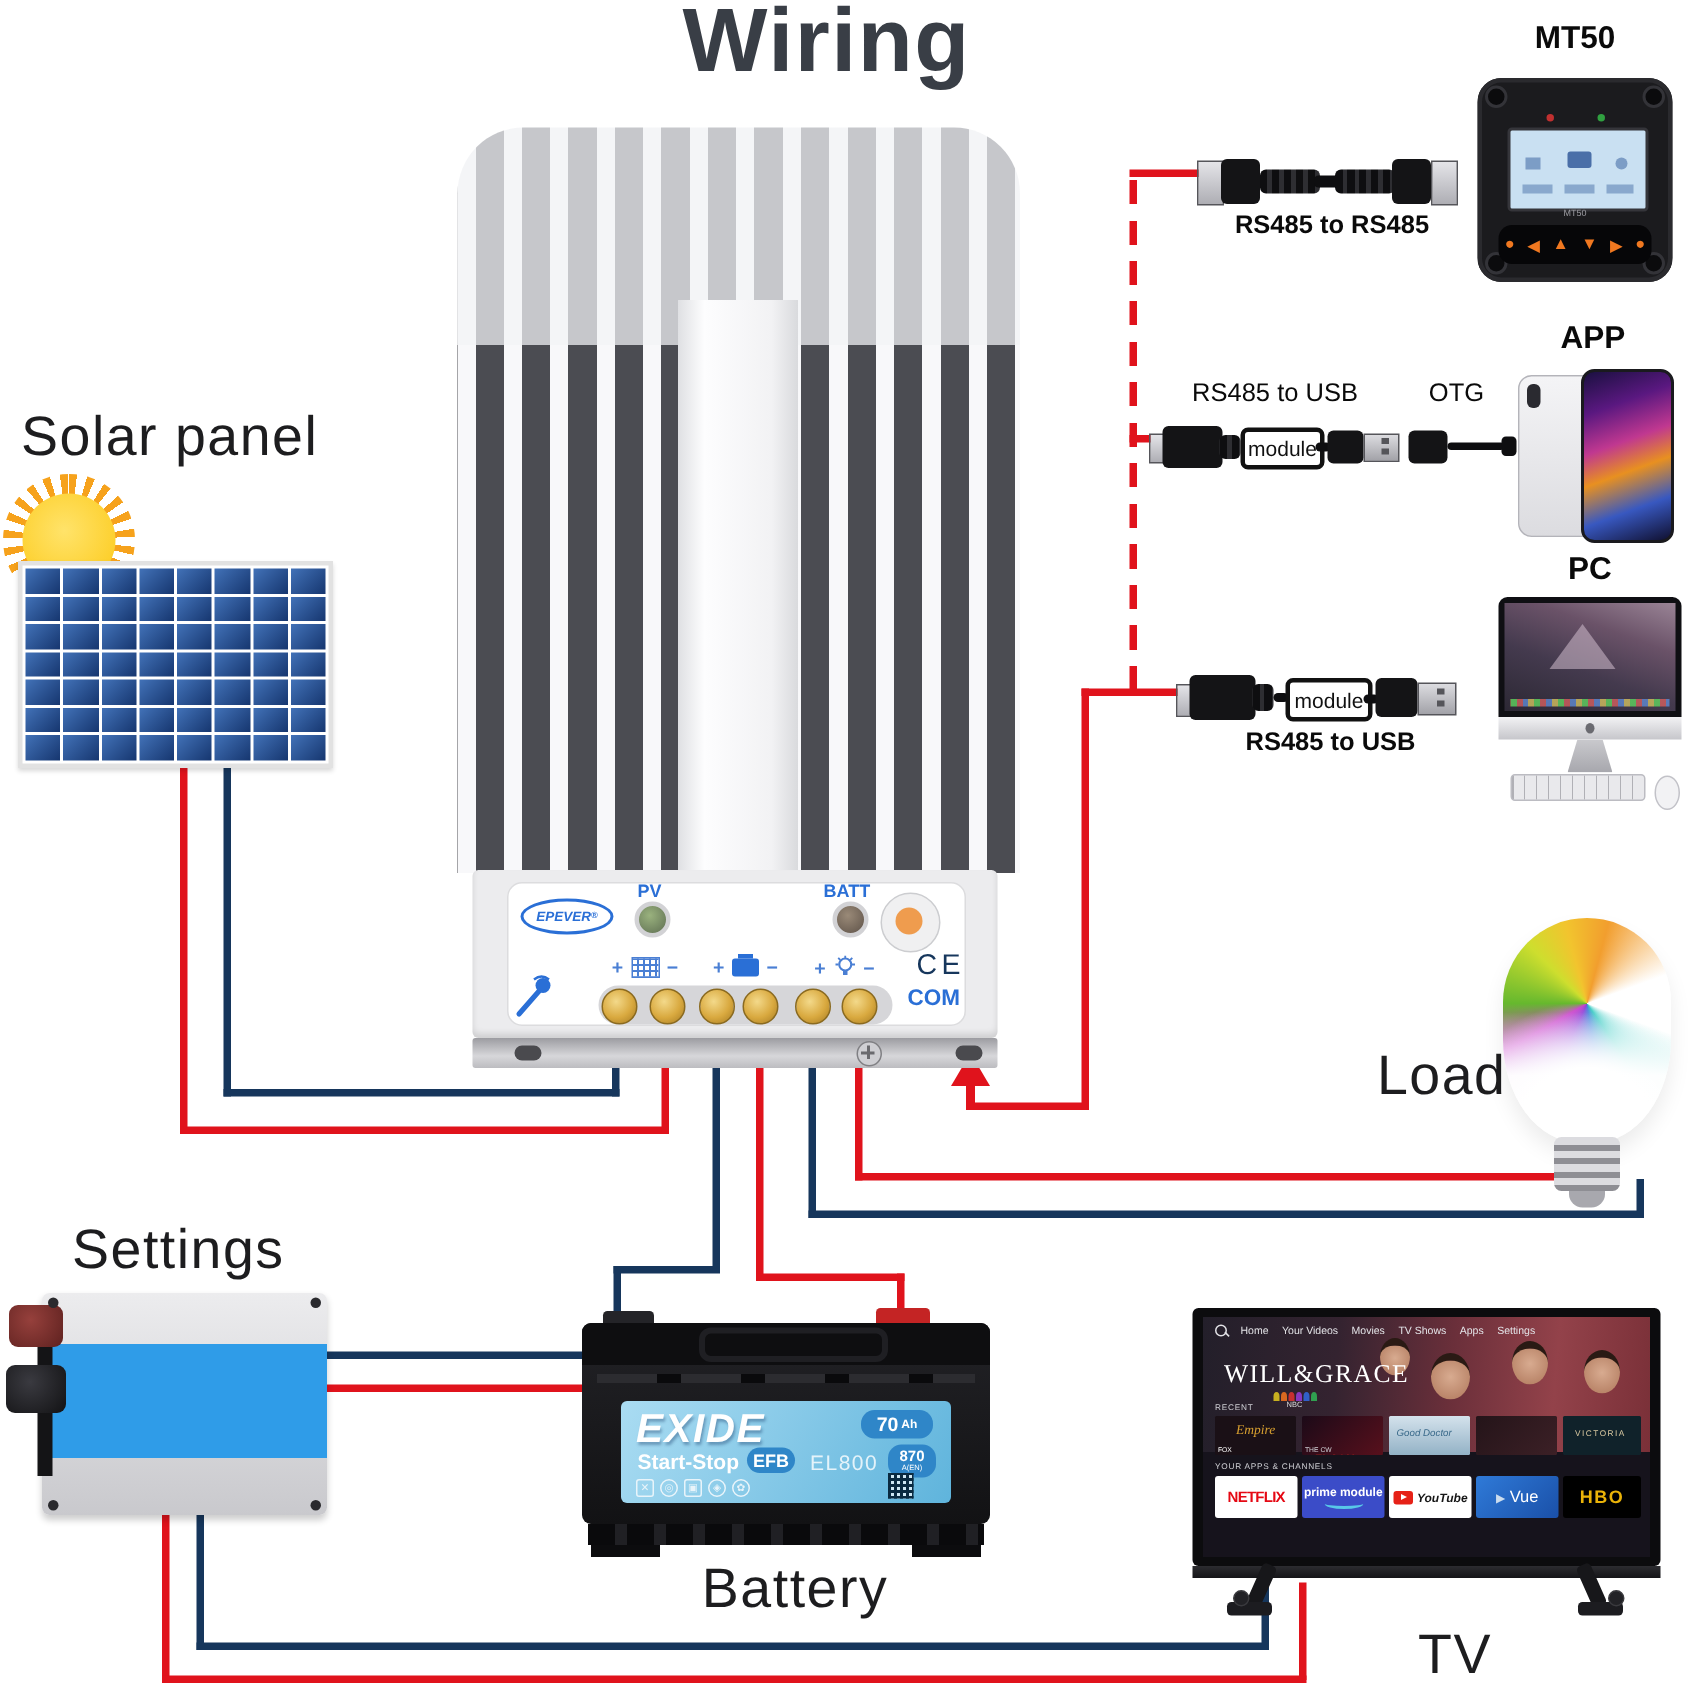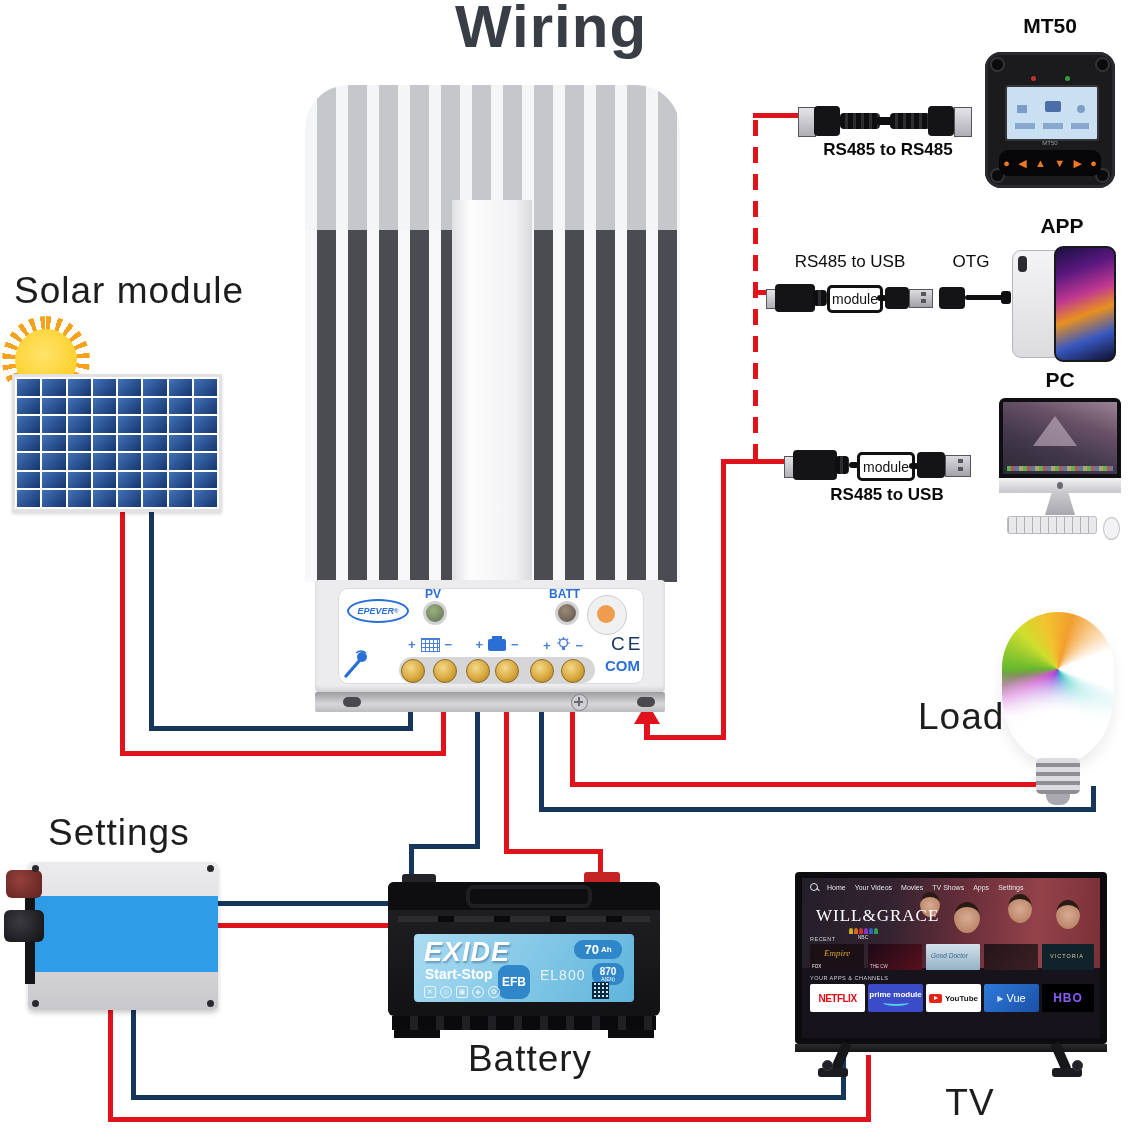--- a/index.html
+++ b/index.html
@@ -193,21 +193,21 @@
 
 <div class="wire navy" style="left:218px;top:901px;width:172px;height:5px;"></div>
 <div class="wire red" style="left:218px;top:923px;width:180px;height:5px;"></div>
 <div class="wire red" style="left:108px;top:1008px;width:5px;height:114px;"></div>
 <div class="wire navy" style="left:131px;top:1008px;width:5px;height:92px;"></div>
 <div class="wire red" style="left:108px;top:1117px;width:763px;height:5px;"></div>
 <div class="wire navy" style="left:131px;top:1095px;width:715px;height:5px;"></div>
 <div class="wire red" style="left:866px;top:1055px;width:5px;height:65px;"></div>
 <div class="wire navy" style="left:841px;top:1046px;width:5px;height:52px;"></div>
 
-<div class="abs h-label" style="left:14px;top:270px;">Solar module</div>
+<div class="abs h-label" style="left:14px;top:270px;">Solar panel</div>
 <div class="abs sun" style="left:2px;top:316px;"></div>
 <div class="abs solar-panel" style="left:12px;top:374px;width:200px;height:128px;">
   <i class="solar-cell"></i>
     <i class="solar-cell"></i>
     <i class="solar-cell"></i>
     <i class="solar-cell"></i>
     <i class="solar-cell"></i>
     <i class="solar-cell"></i>
     <i class="solar-cell"></i>
     <i class="solar-cell"></i>
@@ -439,21 +439,21 @@
     <div class="bat-lid"></div>
     <div class="bat-handle"></div>
     <div style="position:absolute;left:10px;top:34px;width:252px;height:6px;background:repeating-linear-gradient(90deg,#2c2c30 0 40px,#0a0a0c 40px 56px);"></div>
     <div class="bat-label" style="left:26px;top:52px;width:220px;height:68px;">
       <div class="exide">EXIDE</div>
       <div class="chip" style="left:160px;top:6px;width:48px;height:19px;font-size:13px;font-weight:bold;gap:2px;">
         <span>70</span>
         <span style="font-size:8px;text-align:center;">Ah</span>
       </div>
       <div style="position:absolute;left:11px;top:32px;font-size:14px;font-weight:bold;color:#fff;">Start-Stop</div>
-      <div class="chip" style="left:84px;top:31px;width:32px;height:34px;font-size:12px;font-weight:bold;">
+      <div class="chip" style="left:84px;top:31px;width:32px;height:17px;font-size:12px;font-weight:bold;">
         <span>EFB</span>
       </div>
       <div style="position:absolute;left:126px;top:33px;font-size:14px;color:rgba(255,255,255,.8);letter-spacing:1px;">EL800</div>
       <div class="chip" style="left:178px;top:29px;width:32px;height:22px;flex-direction:column;line-height:1;">
         <span style="font-size:10px;font-weight:bold;">870</span>
         <span style="font-size:5px;">A(EN)</span>
       </div>
       <div style="position:absolute;left:10px;top:52px;display:flex;gap:4px;">
         <span class="cert-ico">✕</span>
           <span class="cert-ico" style="border-radius:50%;">◎</span>
@@ -520,28 +520,28 @@
       <span style="font-size:10px;font-weight:900;color:#e50914;letter-spacing:-.5px;">NETFLIX</span>
     </div>
     <div class="appt" style="left:66px;top:106px;background:#3b4cc8;flex-direction:column;">
       <span style="font-size:8px;font-weight:bold;color:#fff;">prime module</span>
       <span style="width:26px;height:5px;border-bottom:2px solid #58c8e8;border-radius:50%;"></span>
     </div>
     <div class="appt" style="left:124px;top:106px;background:#fff;gap:3px;">
       <span style="width:13px;height:9px;background:#e62117;border-radius:2px;position:relative;display:inline-block;">
           <i style="position:absolute;left:5px;top:2px;border-left:4px solid #fff;border-top:2.5px solid transparent;border-bottom:2.5px solid transparent;"></i>
         </span>
-      <span style="font-size:8px;font-weight:bold;color:#161616;">YouTube</span>
+      <span style="font-size:8px;font-weight:bold;color:#161616;font-style:italic;">YouTube</span>
     </div>
     <div class="appt" style="left:182px;top:106px;background:linear-gradient(135deg,#2f7ad8,#1a50a8);gap:3px;">
       <span style="font-size:8px;color:#cde;">▶</span>
       <span style="font-size:11px;color:#fff;">Vue</span>
     </div>
     <div class="appt" style="left:240px;top:106px;width:52px;background:#000;">
-      <span style="font-size:12px;font-weight:900;color:#8b5cf6;letter-spacing:1px;">HBO</span>
+      <span style="font-size:12px;font-weight:900;color:#eab308;letter-spacing:1px;">HBO</span>
     </div>
   </div>
   <div class="tv-bottom"></div>
 </div>
 <div class="tv-foot" style="left:836px;top:1042px;"></div>
 <div class="tv-foot r" style="left:1056px;top:1042px;"></div>
 <div class="tv-footcap" style="left:818px;top:1068px;"></div>
 <div class="tv-footcap" style="left:1052px;top:1068px;"></div>
 <div class="tv-wheel" style="left:822px;top:1060px;"></div>
 <div class="tv-wheel" style="left:1072px;top:1060px;"></div>

